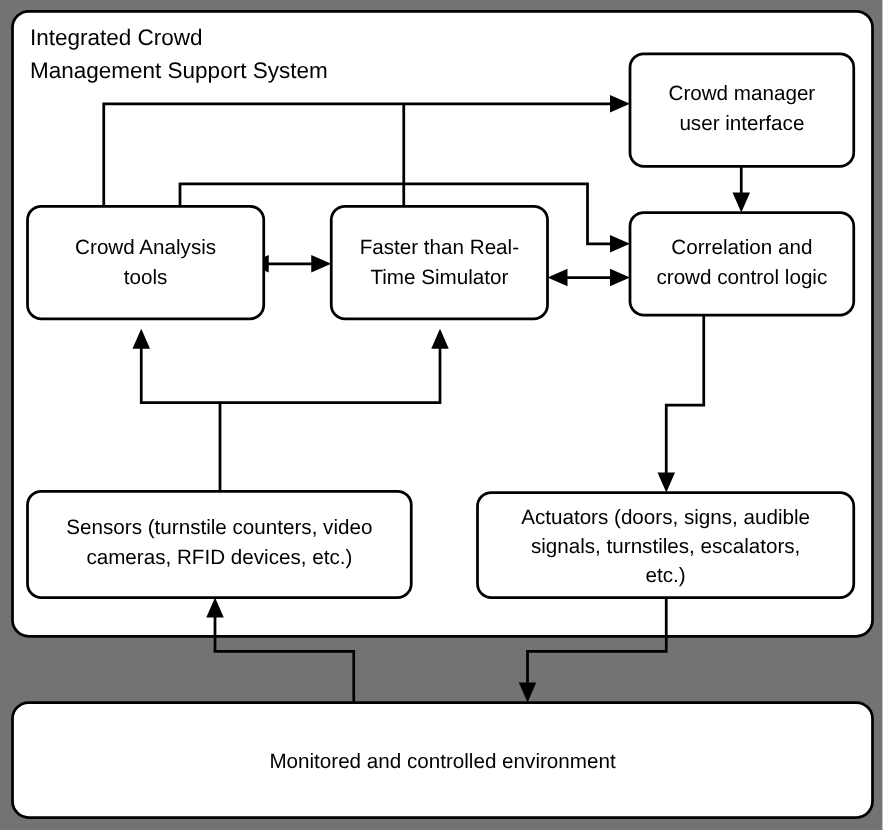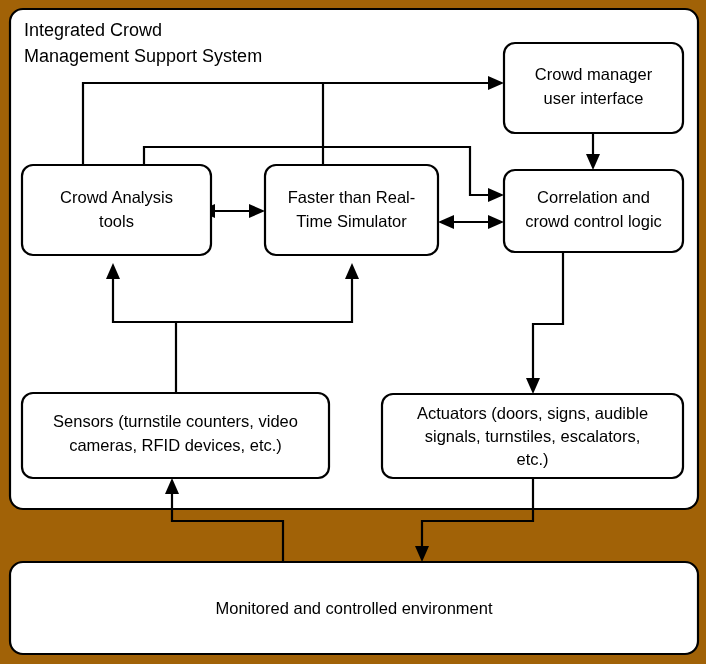--- a/index.html
+++ b/index.html
@@ -9,21 +9,21 @@
   }
   body {
     font-family: "Liberation Sans", sans-serif;
     color: #000000;
   }
   #diagram-root {
     position: relative;
     width: 706px;
     height: 664px;
     overflow: hidden;
-    background: #a16207;
+    background: #737373;
   }
   svg#diagram-svg {
     display: block;
     width: 706px;
     height: 664px;
   }
   .node-box {
     fill: #ffffff;
     stroke: #000000;
     stroke-width: 2.2;

